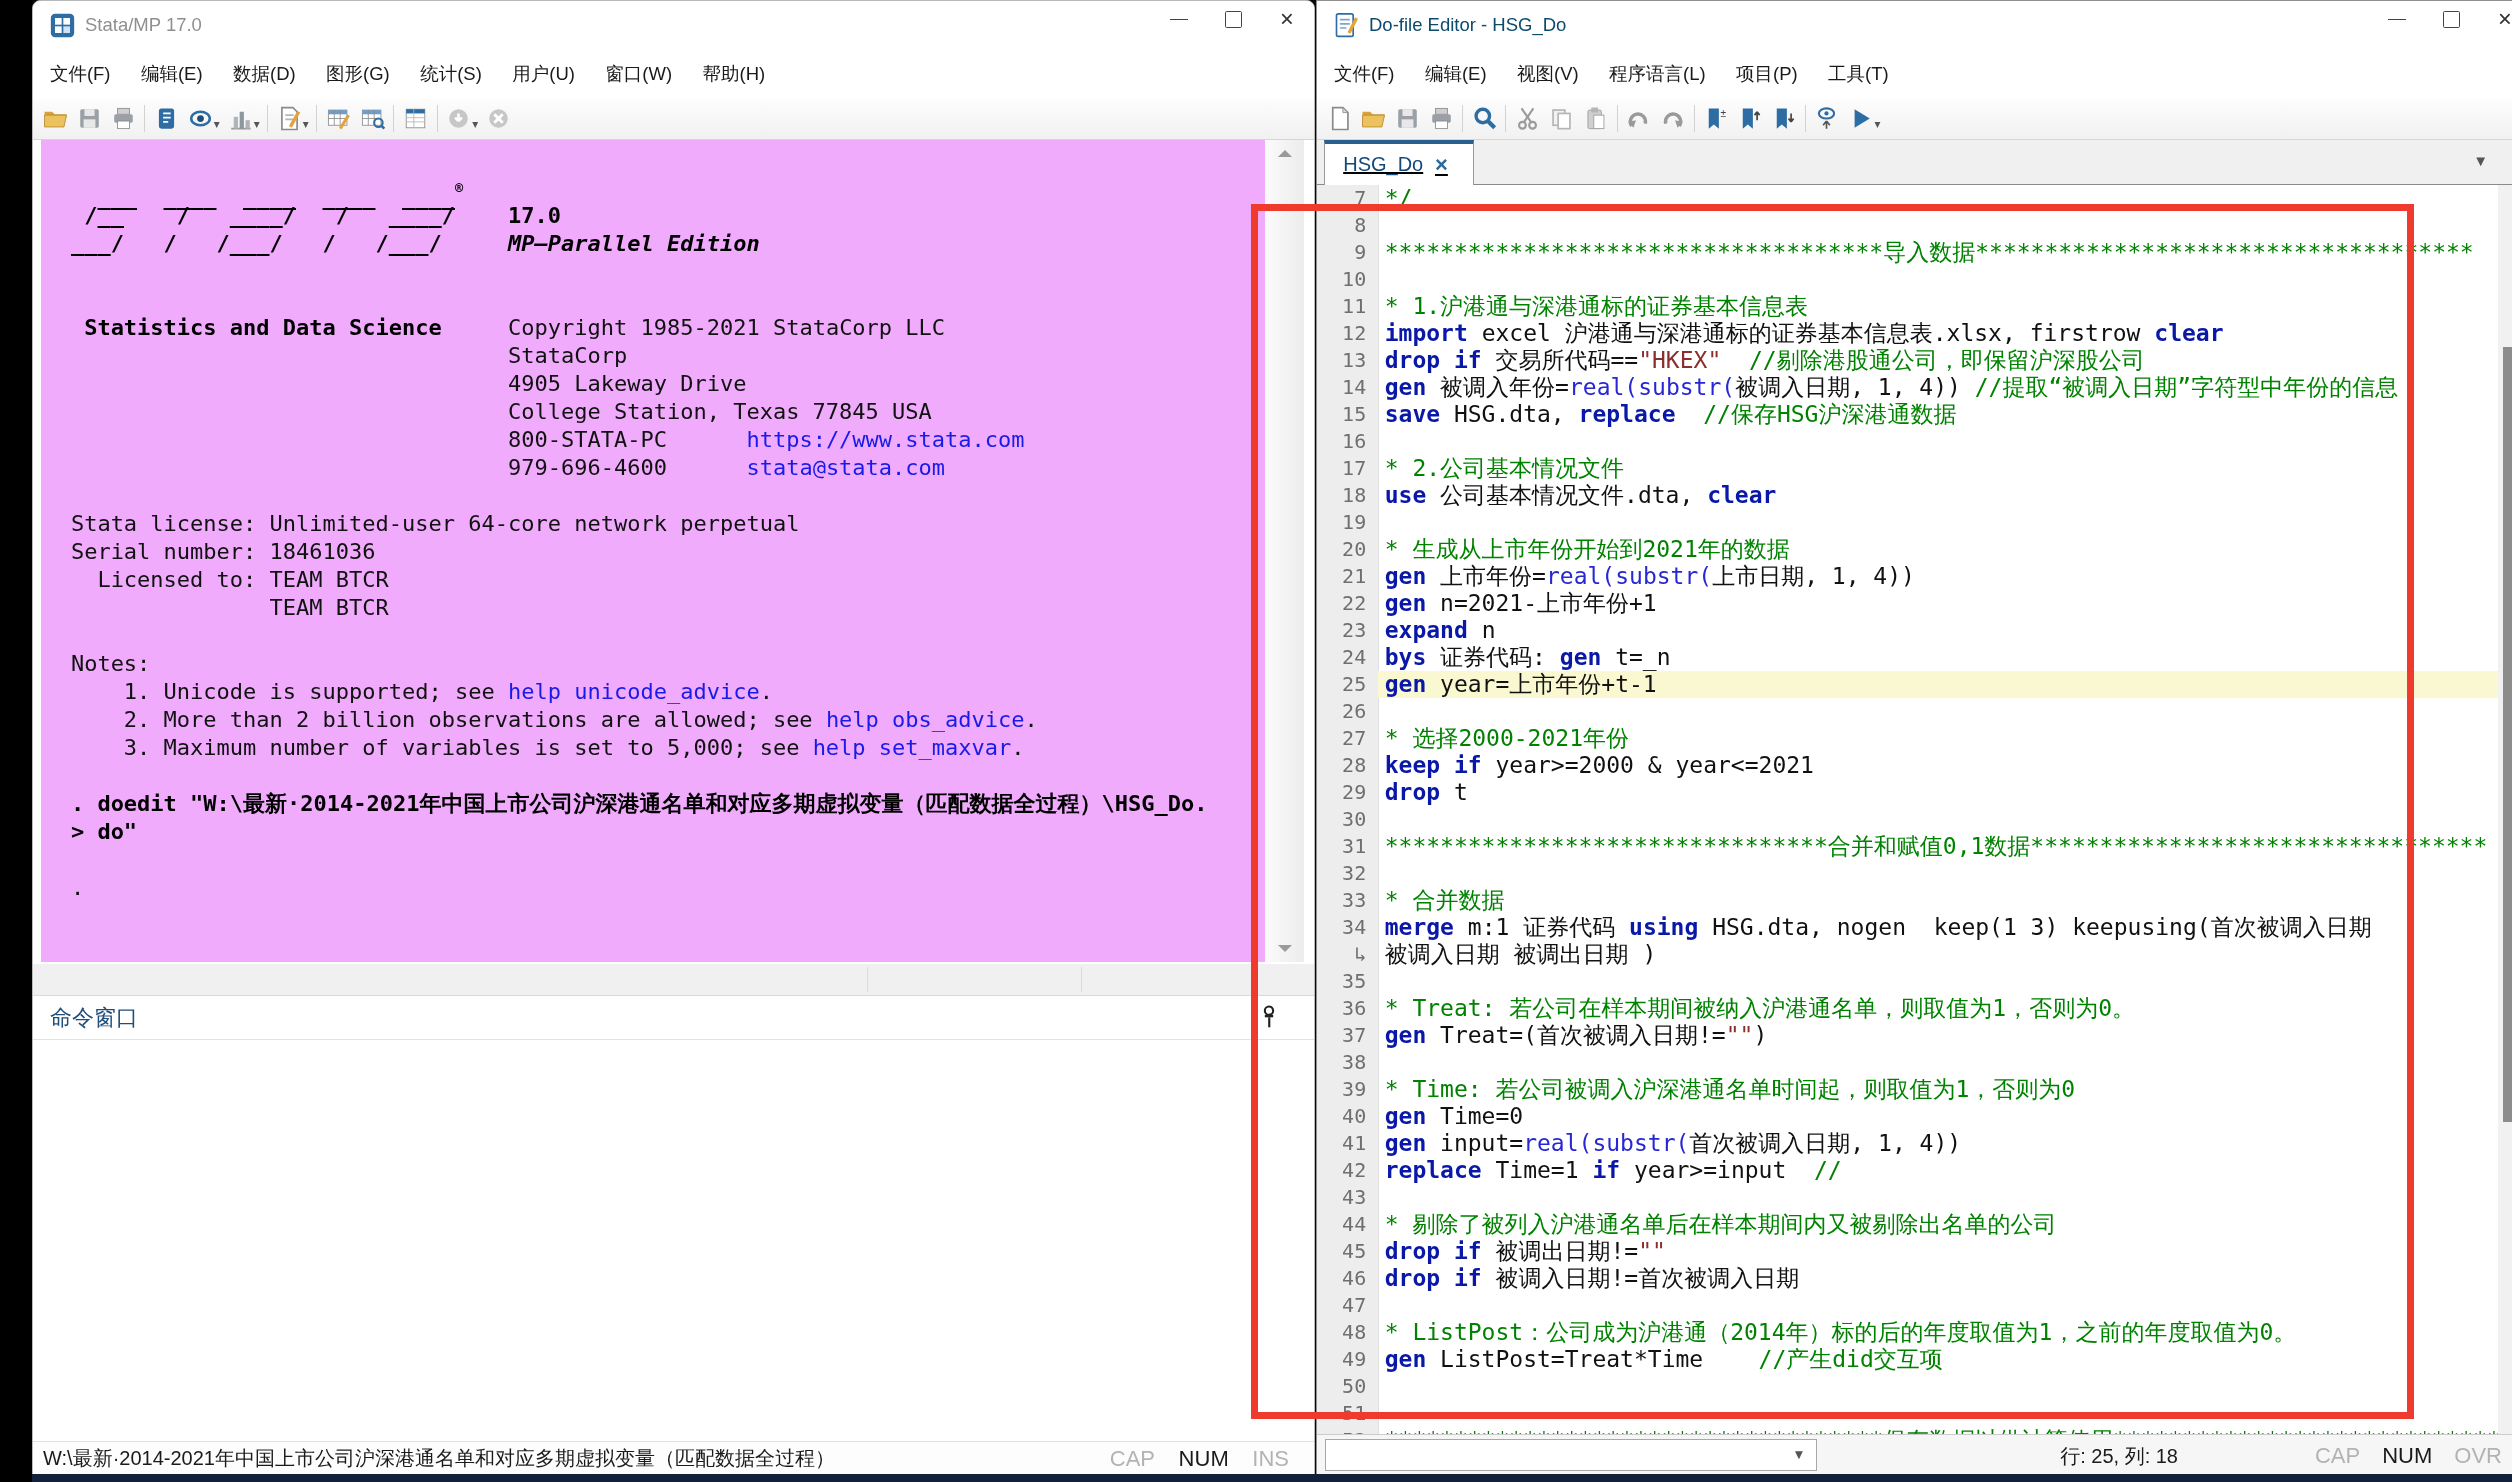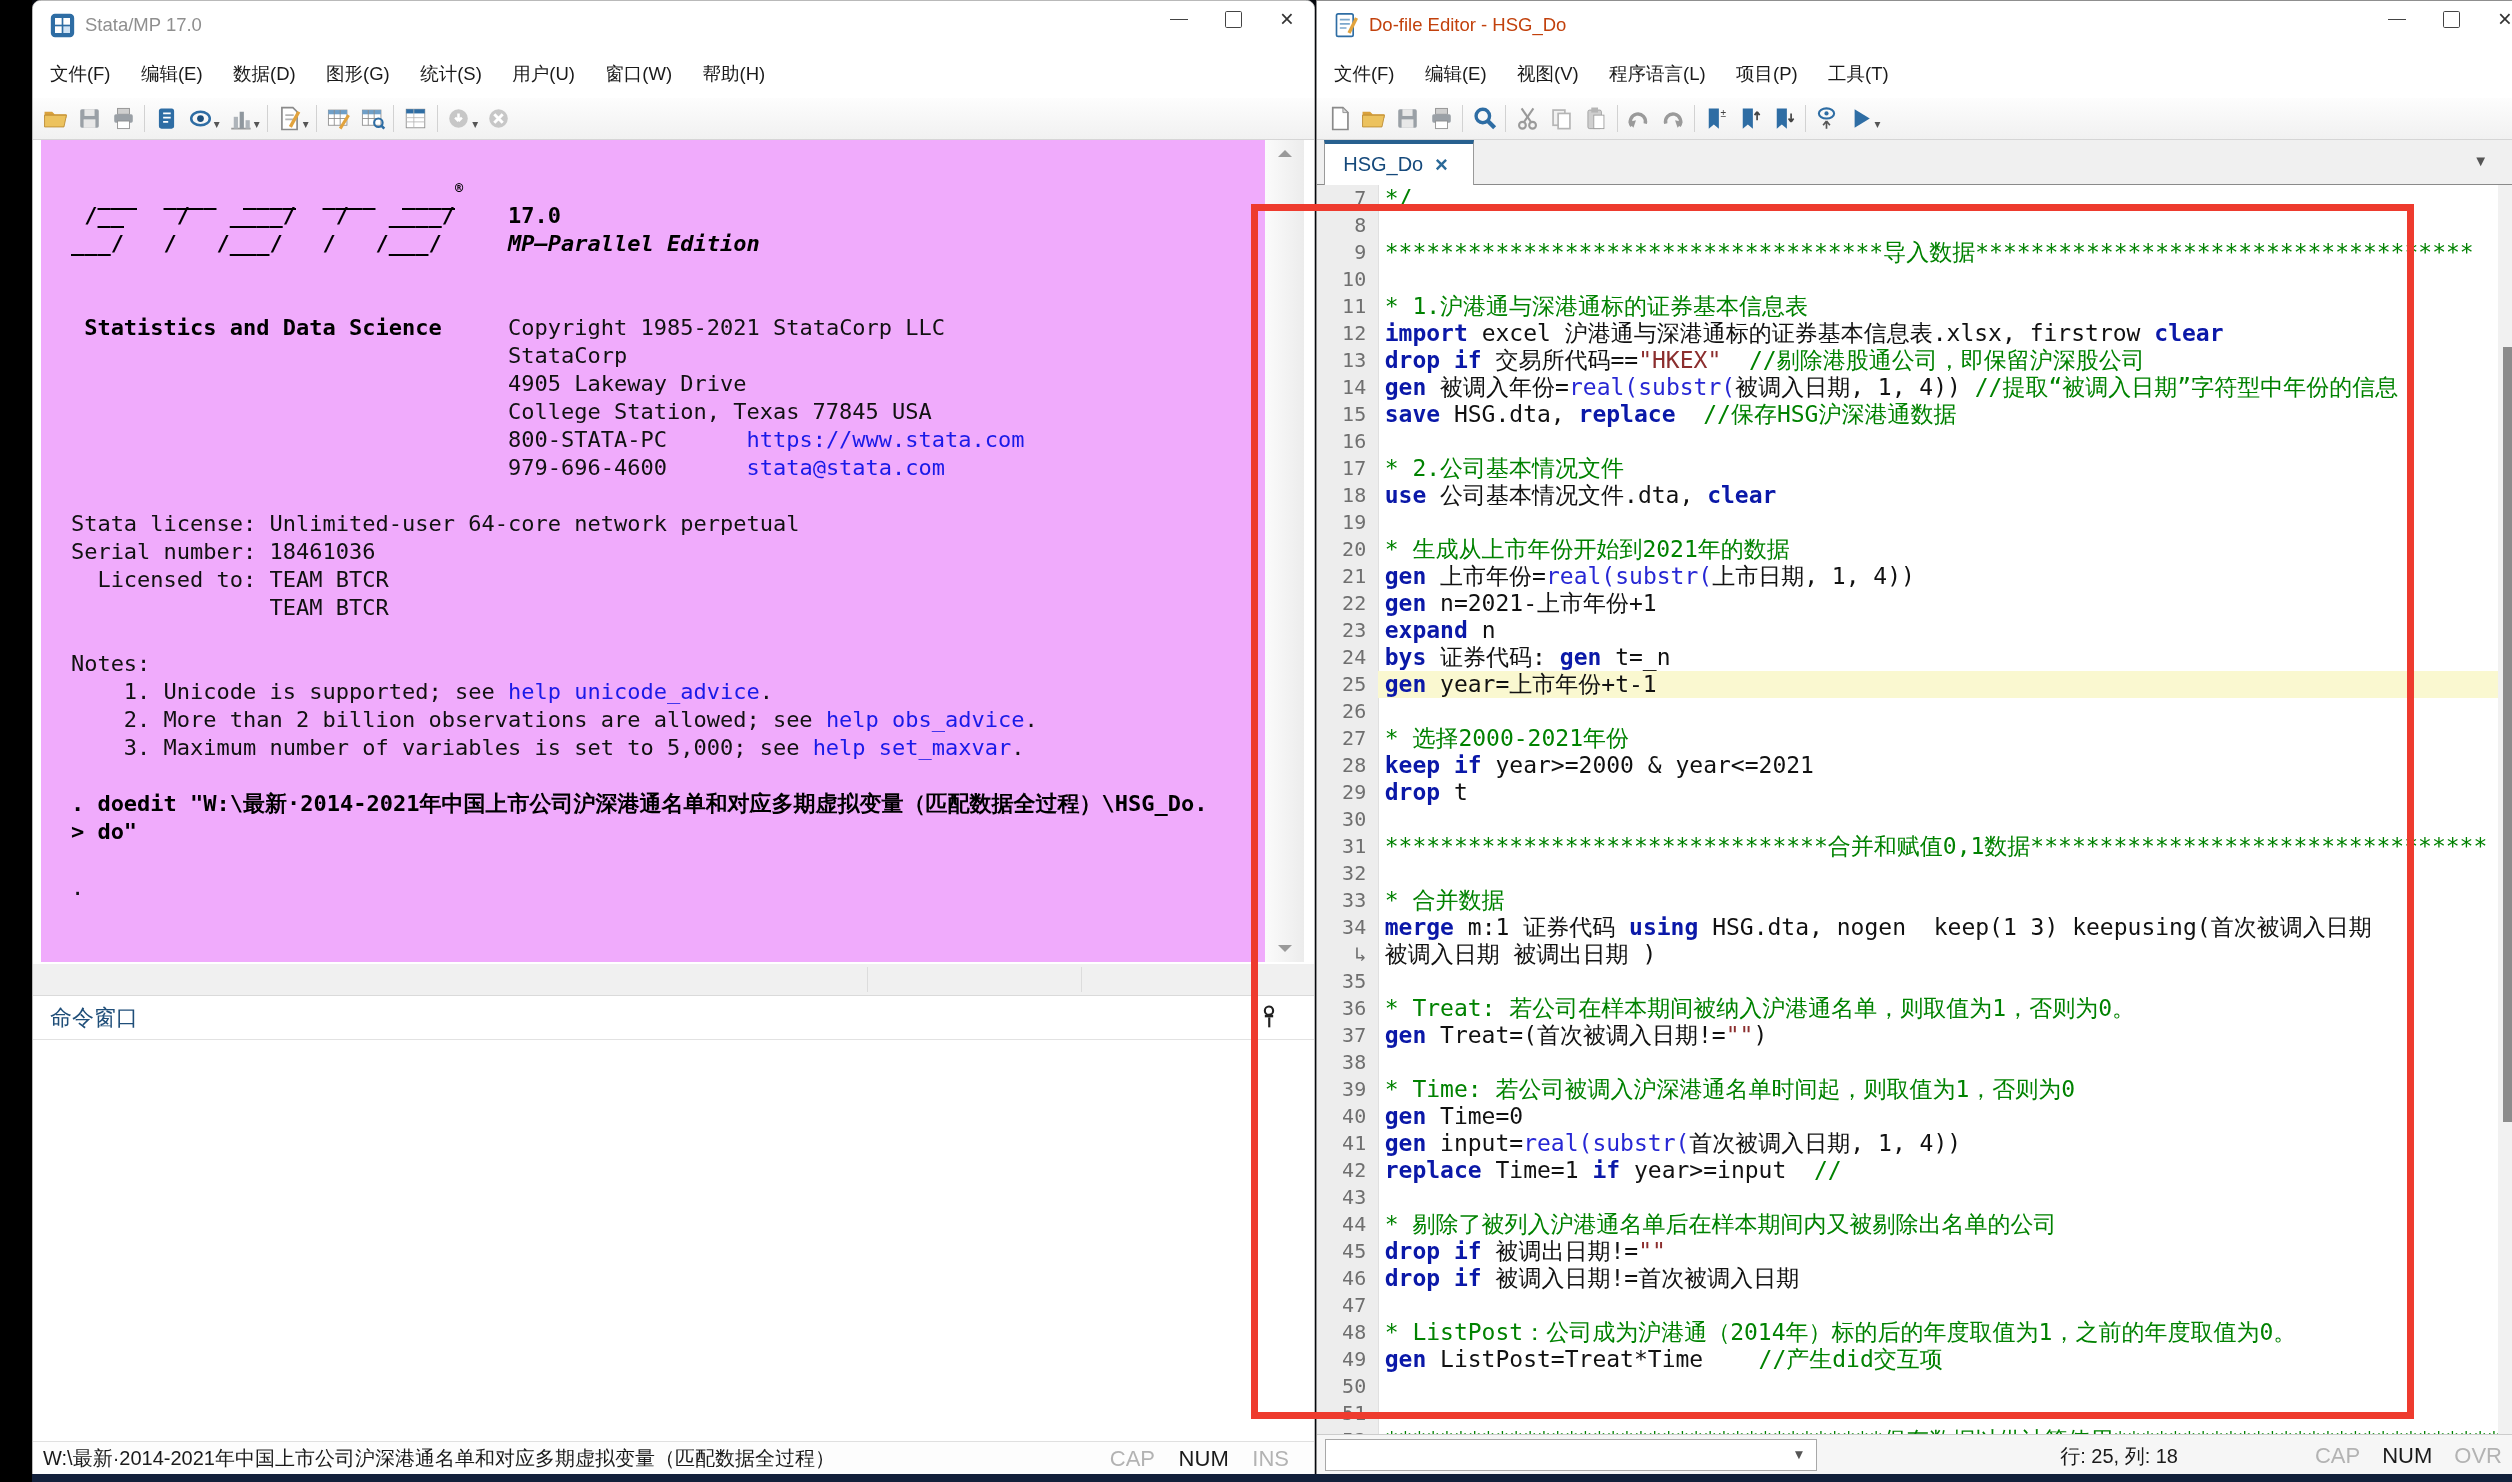--- a/index.html
+++ b/index.html
@@ -5,21 +5,21 @@
   html,body{margin:0;padding:0;background:#000;}
   #root{position:relative;width:2512px;height:1482px;background:#05080d;overflow:hidden;
         font-family:"Liberation Sans",sans-serif;margin-left:32px;}
   .window{position:absolute;top:0;background:#fff;overflow:hidden;}
   #win-left{left:0;width:1283px;height:1476px;border-radius:8.4px 8.4px 0 0;border:0.8px solid #b9b9b9;box-sizing:border-box;}
   #win-right{left:1284px;width:1217px;height:1476px;border-radius:0 8.4px 0 0;border:0.8px solid #8f8f8f;box-sizing:border-box;}
   .titlebar{position:absolute;left:0;right:0;top:0;height:48px;background:#fff;display:flex;align-items:center;}
   .title-ico{margin-left:17px;width:25px;height:25px;flex:0 0 auto;}
   .title-text{margin-left:10px;font-size:18.5px;}
   #win-left .title-text{color:#8f8f8f;}
-  #win-right .title-text{color:#c2410c;}
+  #win-right .title-text{color:#0c4a6e;}
   .winbtns{position:absolute;top:0;right:0;height:37px;display:flex;}
   .winbtn{width:54px;height:37px;display:flex;align-items:center;justify-content:center;color:#333;}
   .wb-min{width:18.5px;height:1.7px;background:#444;display:block;}
   .wb-max{width:15px;height:15px;border:1.7px solid #444;border-radius:1.7px;display:block;}
   .wb-x{font-size:23.6px;color:#333;line-height:1;}
   .menubar{position:absolute;left:0;right:0;top:48px;height:49px;display:flex;align-items:center;background:#fff;}
   .menu-item{font-size:18.5px;color:#1a1a1a;padding:5px 13.5px;margin-left:3.4px;}
   .toolbar{position:absolute;left:0;right:0;top:97px;height:42px;background:linear-gradient(#fdfdfd,#f1f1f1);
            border-bottom:0.8px solid #d5d5d5;display:flex;align-items:center;padding-left:5px;box-sizing:border-box;}
   .tool-btn{width:34px;height:35px;display:flex;align-items:center;justify-content:center;}
@@ -49,21 +49,21 @@
   .statusbar{position:absolute;left:0;right:0;bottom:0;height:33px;background:#fdfdfd;border-top:0.8px solid #e0e0e0;
              display:flex;align-items:center;font-size:20px;color:#1a1a1a;}
   #ls-path{margin-left:10px;white-space:nowrap;overflow:hidden;}
   .flags{position:absolute;right:25px;display:flex;gap:23.6px;font-size:22px;}
   .flag-off{color:#b3b3b3;}
   .flag-on{color:#1a1a1a;}
   
   #tabbar{position:absolute;left:0;right:0;top:139px;height:45px;background:#f0f0f0;border-bottom:1.7px solid #8a8a8a;box-sizing:border-box;}
   #tab-active{position:absolute;left:6.7px;top:0;width:150px;height:45px;background:#fff;border-top:4.2px solid #27608f;
               border-left:0.8px solid #9a9a9a;border-right:0.8px solid #9a9a9a;box-sizing:border-box;
-              display:flex;align-items:center;}
+              display:flex;align-items:center;text-decoration:underline;}
   #tab-label{margin-left:18.5px;font-size:20px;color:#15497b;}
   #tab-close{margin-left:11.8px;font-size:22px;color:#2b6a99;font-weight:bold;line-height:1;}
   #tab-dropdown{position:absolute;right:44px;top:11.8px;font-size:15px;color:#555;}
   #editor{position:absolute;left:0;right:0;top:184px;height:1253px;background:#fff;overflow:hidden;}
   #gutter-strip{position:absolute;left:0;top:0;bottom:0;width:61px;background:#ededed;border-right:0.8px solid #e0e0e0;}
   .ed-row{position:relative;height:27px;display:flex;}
   .ed-num{flex:0 0 61px;text-align:right;padding-right:11.8px;box-sizing:border-box;
           font-family:"DejaVu Sans Mono",monospace;font-size:20px;color:#6f6f6f;line-height:27px;}
   .ed-code{flex:1 1 auto;font-family:"DejaVu Sans Mono",monospace;font-size:23px;line-height:27px;
            white-space:pre;padding-left:6.7px;margin-right:34px;}

